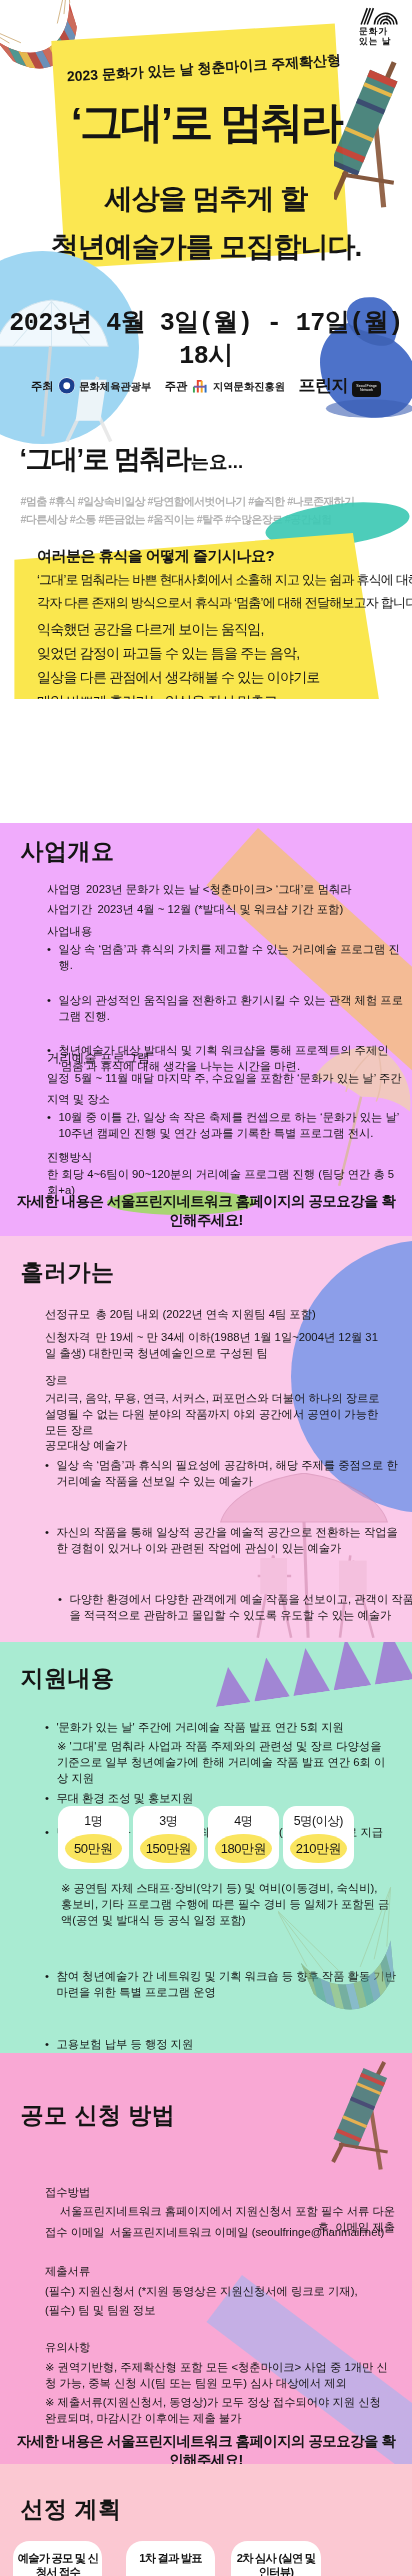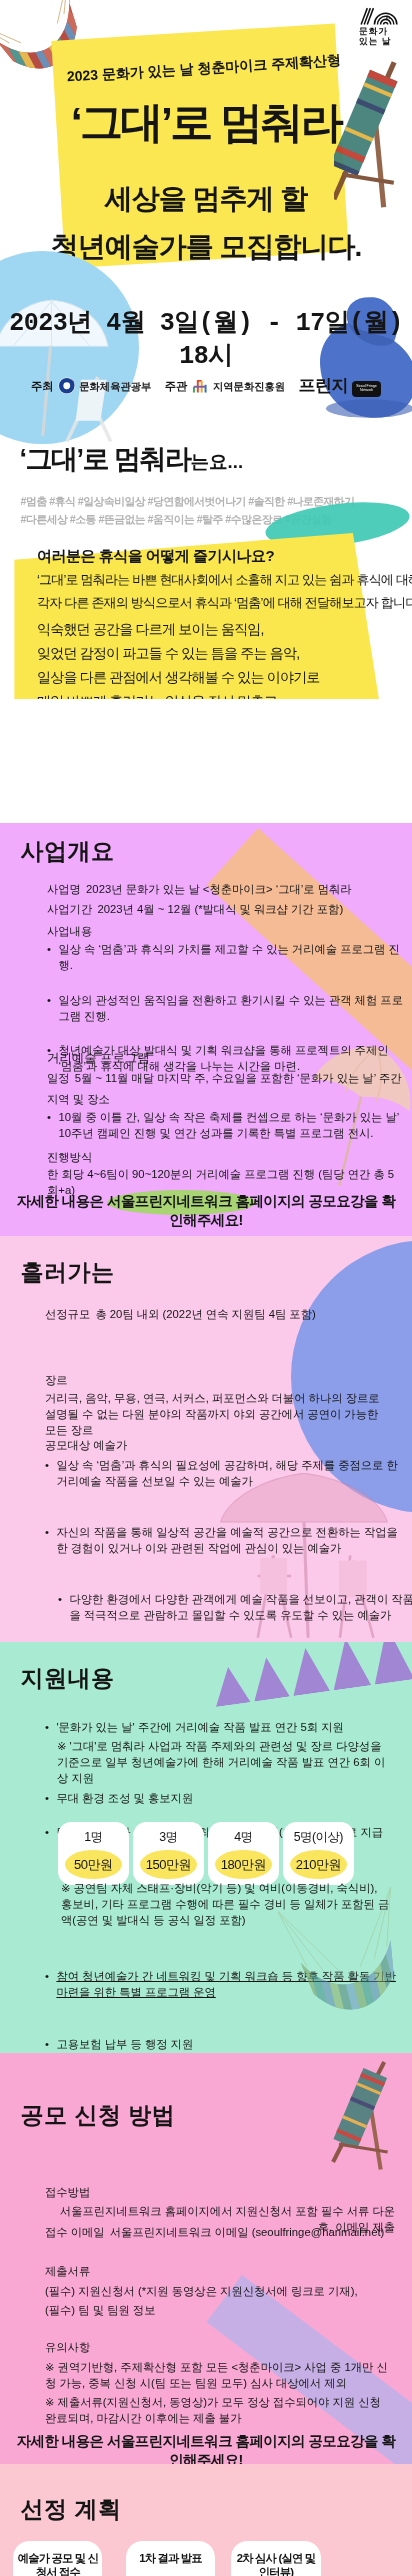--- a/index.html
+++ b/index.html
@@ -38,21 +38,21 @@
   .intro-q{left:37px;top:547px;width:335px;font-size:15px;font-weight:bold;letter-spacing:-0.5px;}
   .intro-line{left:37px;width:350px;font-size:13px;letter-spacing:-0.8px;white-space:nowrap;}
   .tri-row{display:flex;align-items:flex-end;}
   .tri{clip-path:polygon(50% 0,100% 100%,0 100%);}
   .tri-pink{background:#F56AE3;}
   .tri-purple{background:#A186D4;}
   
   .orange-band{left:258px;top:5.2px;width:489px;height:77px;background:#F8C93F;opacity:.55;transform:rotate(42deg);transform-origin:top left;}
   .purple-band{left:242px;top:222px;width:412px;height:59px;background:#AFB2EC;opacity:.7;transform:rotate(37deg);transform-origin:top left;}
   
-  .fee-cards{left:11.3px;top:180px;width:389px;display:flex;justify-content:center;gap:4px;}
+  .fee-cards{left:11.3px;top:164px;width:389px;display:flex;justify-content:center;gap:4px;}
   .fee-card{width:71px;height:63px;background:#fff;border-radius:13.4px;display:flex;flex-direction:column;align-items:center;padding-top:6.7px;box-sizing:border-box;}
   .fee-size{font-size:12.4px;letter-spacing:-0.5px;}
   .fee-ellipse{margin-top:4.6px;width:57px;height:29px;background:#FAE55F;border-radius:50%;display:flex;align-items:center;justify-content:center;font-size:13px;letter-spacing:-0.5px;}
   
   .sel-card{position:absolute;background:#fff;border-radius:16.5px;display:flex;flex-direction:column;align-items:center;padding:10.3px 4.1px 0;box-sizing:border-box;text-align:center;}
   .sel-title{font-size:11.3px;font-weight:bold;letter-spacing:-0.8px;line-height:1.25;}
   
   .decor{pointer-events:none;}
 </style>
 </head>
@@ -275,20 +275,23 @@
           <rect x="278" y="170" width="54" height="72" fill="#EFB9D4" stroke="none"></rect>
         </g>
       </g>
     </svg>
 
     <div class="abs h1" style="left:20.6px;top:20.6px;">흘러가는</div>
 
     <div class="abs txt" style="left:45px;top:70px;width:340px;">
       <span class="lbl">선정규모</span><span>총 20팀 내외 (2022년 연속 지원팀 4팀 포함)</span>
     </div>
+    <div class="abs txt" style="left:45px;top:93px;width:343px;">
+      <span class="lbl">신청자격</span><span>만 19세 ~ 만 34세 이하(1988년 1월 1일~2004년 12월 31일 출생) 대한민국 청년예술인으로 구성된 팀</span>
+    </div>
     <div class="abs txt b" style="left:45px;top:136px;">장르</div>
     <div class="abs txt" style="left:45px;top:154px;width:343px;">거리극, 음악, 무용, 연극, 서커스, 퍼포먼스와 더불어 하나의 장르로 설명될 수 없는 다원 분야의 작품까지 야외 공간에서 공연이 가능한 모든 장르</div>
 
     <div class="abs txt b" style="left:45px;top:201px;">공모대상 예술가</div>
     <div class="abs txt bullet" style="left:43px;top:221px;width:346px;">일상 속 ‘멈춤’과 휴식의 필요성에 공감하며, 해당 주제를 중점으로 한 거리예술 작품을 선보일 수 있는 예술가</div>
     <div class="abs txt bullet" style="left:43px;top:256px;width:346px;">자신의 작품을 통해 일상적 공간을 예술적 공간으로 전환하는 작업을 한 경험이 있거나 이와 관련된 작업에 관심이 있는 예술가</div>
     <div class="abs txt bullet" style="left:56px;top:291px;width:346px;">다양한 환경에서 다양한 관객에게 예술 작품을 선보이고, 관객이 작품을 적극적으로 관람하고 몰입할 수 있도록 유도할 수 있는 예술가</div>
 
   </div>
 
@@ -321,21 +324,21 @@
         <div class="fee-size">4명</div>
         <div class="fee-ellipse">180만원</div>
       </div>
       <div class="fee-card">
         <div class="fee-size">5명(이상)</div>
         <div class="fee-ellipse">210만원</div>
       </div>
     </div>
 
     <div class="abs txt" style="left:61px;top:238px;width:330px;">※ 공연팀 자체 스태프·장비(악기 등) 및 여비(이동경비, 숙식비), 홍보비, 기타 프로그램 수행에 따른 필수 경비 등 일체가 포함된 금액(공연 및 발대식 등 공식 일정 포함)</div>
-    <div class="abs txt bullet" style="left:43px;top:278px;width:346px;text-decoration:underline;">참여 청년예술가 간 네트워킹 및 기획 워크숍 등 향후 작품 활동 기반 마련을 위한 특별 프로그램 운영</div>
+    <div class="abs txt bullet" style="left:43px;top:278px;width:346px;">참여 청년예술가 간 네트워킹 및 기획 워크숍 등 향후 작품 활동 기반 마련을 위한 특별 프로그램 운영</div>
     <div class="abs txt bullet" style="left:43px;top:314px;width:346px;">고용보험 납부 등 행정 지원</div>
 
     <svg class="abs decor" style="left:278px;top:242px;" width="144" height="170" viewBox="0 0 280 330">
       <g transform="rotate(-14 140 165)" opacity="0.55">
         <g stroke="#9FBF8E" stroke-width="1.5">
             <line x1="60" y1="140" x2="30" y2="20"></line>
             <line x1="90" y1="158" x2="30" y2="20"></line>
             <line x1="120" y1="166" x2="30" y2="20"></line>
             <line x1="220" y1="140" x2="255" y2="30"></line>
             <line x1="190" y1="158" x2="255" y2="30"></line>

